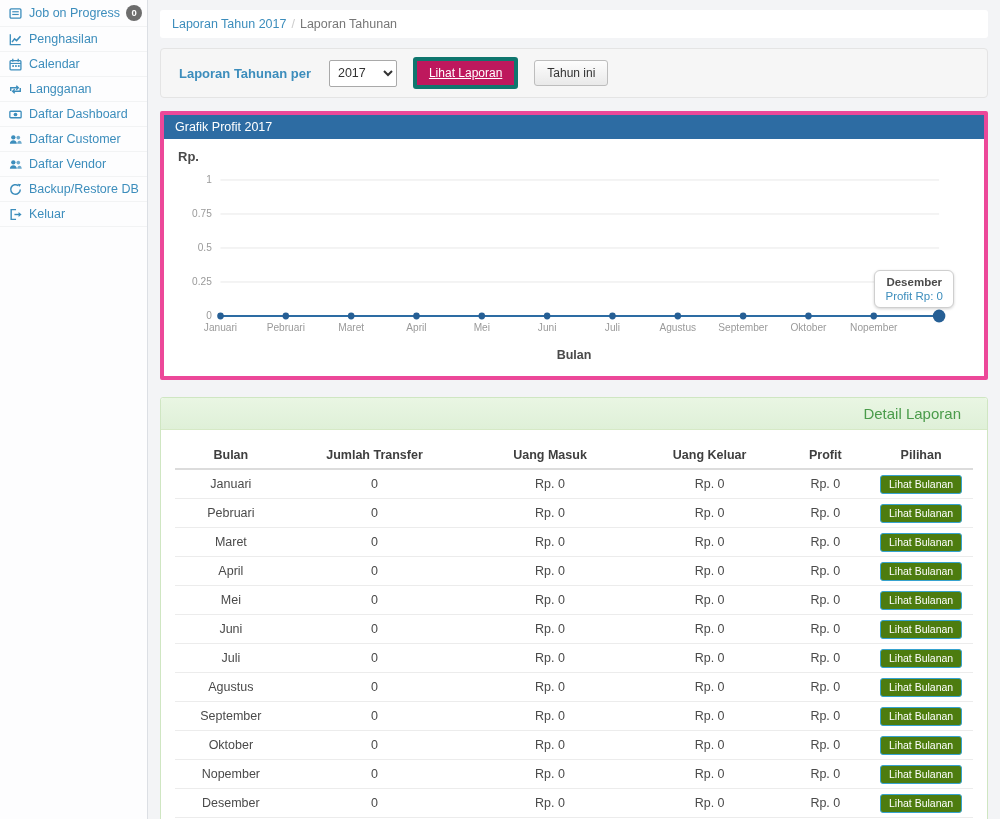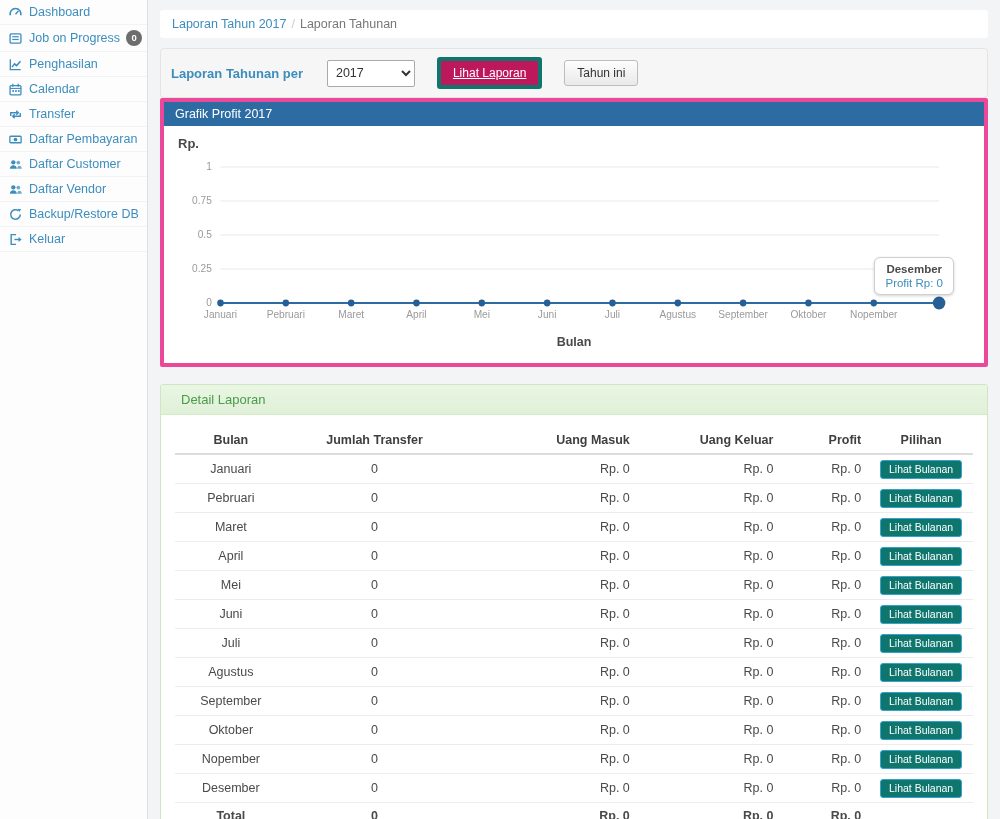--- a/index.html
+++ b/index.html
@@ -38,25 +38,25 @@
 
   .breadcrumb {
     background:#fff; border-radius:3px; padding:7px 12px; font-size:12.5px;
     color:#777; margin-bottom:10px;
   }
   .breadcrumb a { color:#3c8dbc; text-decoration:none; }
   .bc-sep { color:#ccc; padding:0 5px; }
 
   .filter-box {
     background:#f6f6f6; border:1px solid #e4e4e4; border-radius:4px;
-    padding:8px 10px; display:flex; align-items:center; gap:22px;
+    padding:8px 18px; margin-bottom:13px; display:flex; align-items:center; gap:16px;
   }
   .filter-label { color:#3c8dbc; font-weight:bold; font-size:13px; margin-right:2px; }
   .year-select {
-    font-family:inherit; font-size:12.5px; padding:3px 4px; width:88px; height:27px;
+    font-family:inherit; font-size:12.5px; padding:3px 4px; width:68px; height:27px;
     border:1px solid #a9a9a9; border-radius:2px; background:#fff; color:#333;
   }
   .btn { font-family:inherit; font-size:12px; border-radius:3px; padding:5px 12px; cursor:pointer; }
   .btn-info { background:#be185d; border:4px solid #0f766e; color:#fff;text-decoration:underline; }
   .btn-default { background:linear-gradient(#fdfdfd,#e9e9e9); border:1px solid #bdbdbd; color:#333; }
 
   
   .chart-panel { border:4px solid #ec4899; border-radius:2px; margin-bottom:17px; background:#fff; }
   .chart-panel-head {
     background:#2d6ca3; color:#fff; font-size:12.5px; padding:5px 11px;
@@ -70,51 +70,42 @@
     position:absolute; right:16px; top:104px; background:#fff;
     border:1px solid #cfcfcf; border-radius:6px; padding:5px 10px;
     box-shadow:0 1px 3px rgba(0,0,0,.18); text-align:center; z-index:2;
   }
   .tt-title { font-weight:bold; color:#4a4a4a; font-size:11.5px; margin-bottom:2px; }
   .tt-value { color:#3c8dbc; font-size:11.5px; }
 
   
   .detail-panel { border:1px solid #cfe6c2; border-radius:3px; margin-bottom:16px; background:#fff; }
   .detail-panel-head {
-    background:linear-gradient(#e9f6e3,#dff0d8); color:#4a9b4a; font-size:13px;
-    padding:7px 20px; border-bottom:1px solid #d6e9c6; border-radius:3px 3px 0 0;
+    background:linear-gradient(#e9f6e3,#dff0d8); color:#4a9b4a; font-size:15px;
+    padding:7px 26px; border-bottom:1px solid #d6e9c6; border-radius:3px 3px 0 0;text-align:right;
   }
   .detail-panel-body { padding:12px 14px 16px; }
   table.report { width:100%; border-collapse:collapse; font-size:12.5px; }
   table.report th { font-weight:bold; color:#3f3f3f; padding:6px 8px; border-bottom:2px solid #dcdcdc; }
   table.report td { padding:4.5px 8px; border-bottom:1px solid #ececec; color:#4a4a4a; }
   table.report tr.total-row td { font-weight:bold; border-bottom:none; padding-top:6px; }
   .al-c { text-align:center; }
-  .al-r { text-align:right; }
+  .al-r { text-align:center; }
   .btn-month {
-    background:#0f766e; border:1px solid #36a3cf; color:#fff; font-family:inherit;
+    background:#4d7c0f; border:1px solid #36a3cf; color:#fff; font-family:inherit;
     font-size:10.5px; padding:2.5px 8px; border-radius:3px; cursor:pointer; white-space:nowrap;
   }
 </style>
 </head>
 <body>
 
 <div class="layout">
 
   <aside class="sidebar">
     <nav>
-        <div class="side-item">
-          <span class="sicon">
-            <svg width="13" height="13" viewBox="0 0 12 12">
-              <path d="M1.3 8.6 A4.9 4.9 0 1 1 10.7 8.6" fill="none" stroke="currentColor" stroke-width="1.5"></path>
-              <line x1="6" y1="7.6" x2="8.7" y2="4.6" stroke="currentColor" stroke-width="1.3"></line>
-            </svg>
-          </span>
-          <span class="slabel">Dashboard</span>
-        </div>
         <div class="side-item">
           <span class="sicon">
             <svg width="13" height="13" viewBox="0 0 12 12">
               <rect x="1" y="1.8" width="10" height="8.4" rx="1" fill="none" stroke="currentColor" stroke-width="1.2"></rect>
               <line x1="3" y1="4.4" x2="9" y2="4.4" stroke="currentColor" stroke-width="1.1"></line>
               <line x1="3" y1="6.9" x2="9" y2="6.9" stroke="currentColor" stroke-width="1.1"></line>
             </svg>
           </span>
           <span class="slabel">Job on Progress</span>
           <span class="sbadge">0</span>
@@ -144,30 +135,30 @@
         </div>
         <div class="side-item">
           <span class="sicon">
             <svg width="13" height="13" viewBox="0 0 12 12">
               <path d="M1.6 7.4v-3h6.6" fill="none" stroke="currentColor" stroke-width="1.3"></path>
               <path d="M6.7 2.5 8.6 4.4 6.7 6.3" fill="none" stroke="currentColor" stroke-width="1.3"></path>
               <path d="M10.4 4.6v3H3.8" fill="none" stroke="currentColor" stroke-width="1.3"></path>
               <path d="M5.3 5.7 3.4 7.6 5.3 9.5" fill="none" stroke="currentColor" stroke-width="1.3"></path>
             </svg>
           </span>
-          <span class="slabel">Transfer</span>
+          <span class="slabel">Langganan</span>
         </div>
         <div class="side-item">
           <span class="sicon">
             <svg width="13" height="13" viewBox="0 0 12 12">
               <rect x="0.8" y="3" width="10.4" height="6" rx="0.8" fill="none" stroke="currentColor" stroke-width="1.2"></rect>
               <circle cx="6" cy="6" r="1.7" fill="currentColor"></circle>
             </svg>
           </span>
-          <span class="slabel">Daftar Pembayaran</span>
+          <span class="slabel">Daftar Dashboard</span>
         </div>
         <div class="side-item">
           <span class="sicon">
             <svg width="13" height="13" viewBox="0 0 12 12">
               <circle cx="4" cy="4" r="2" fill="currentColor"></circle>
               <path d="M0.8 10c0-2 1.4-3.2 3.2-3.2S7.2 8 7.2 10z" fill="currentColor"></path>
               <circle cx="8.6" cy="4.2" r="1.7" fill="currentColor" opacity="0.75"></circle>
               <path d="M7.5 10c.2-1.8 1-2.8 2.2-2.8 1.2 0 1.9.9 2.1 2.8z" fill="currentColor" opacity="0.75"></path>
             </svg>
           </span>

